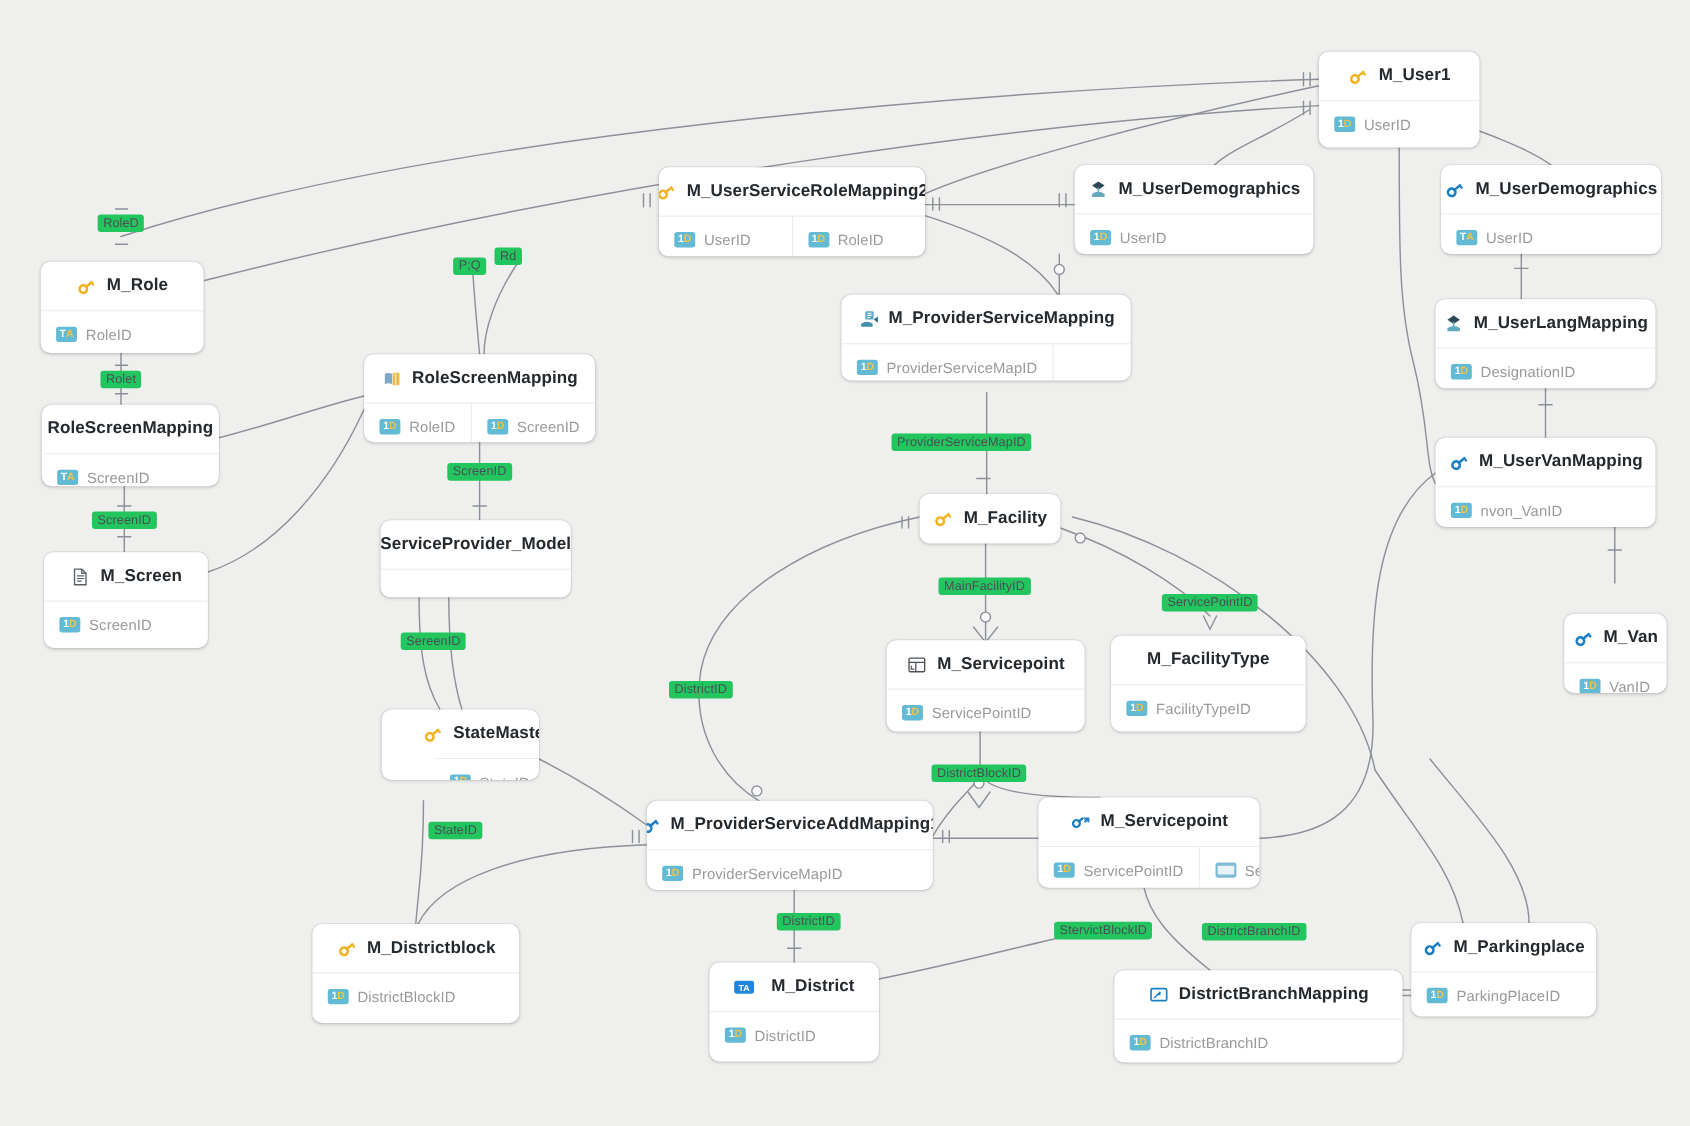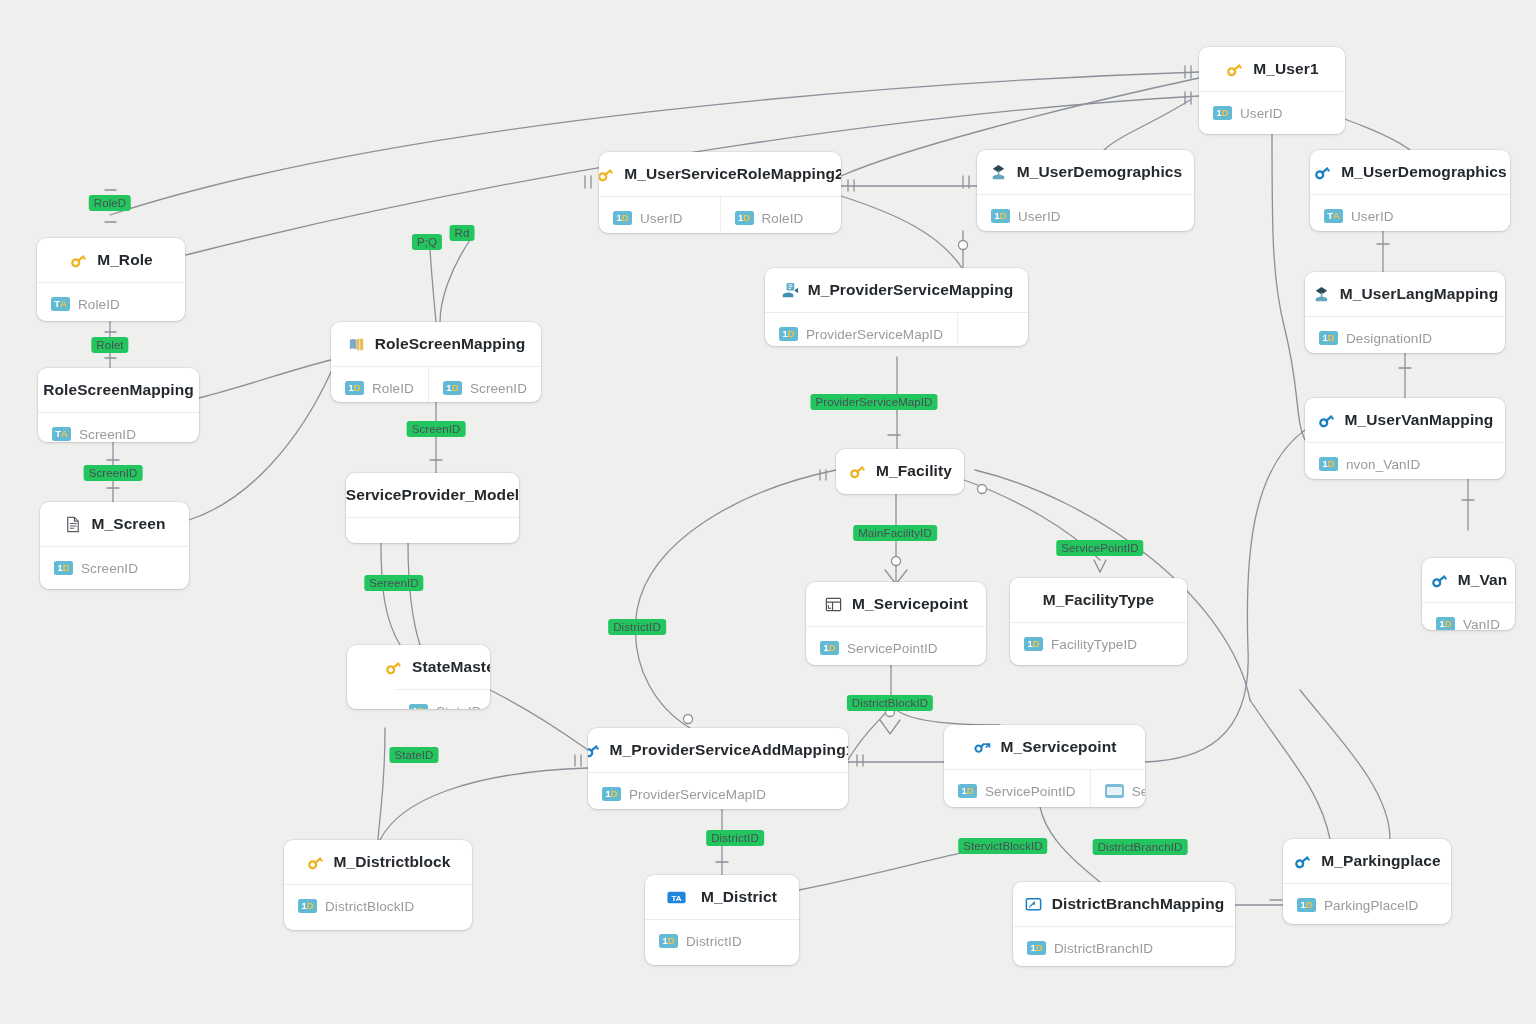--- a/index.html
+++ b/index.html
@@ -605,21 +605,21 @@
           </span>
           <span class="title">M_District</span>
         </div>
         <div class="ent-body">
           <div class="attr">
             <span class="chip chip-num">1<b>D</b></span>
             <span class="aname">DistrictID</span>
           </div>
         </div>
       </div>
-      <div class="entity" style="left: 1013px; top: 882px; width: 222px; height: 84px; text-align: center;">
+      <div class="entity" style="left: 1013px; top: 882px; width: 262px; height: 84px; text-align: center;">
         <div class="ent-head">
           <span class="hicon-wrap">
             <svg class="hicon" viewBox="0 0 20 20">
         <rect x="2.5" y="4" width="15" height="11.5" rx="1.5" fill="#fff" stroke="#1b7fc4" stroke-width="1.6"></rect>
         <path d="M5.5 13 l6 -6" stroke="#1b7fc4" stroke-width="1.4"></path>
         <path d="M11.5 7 l0 3.2 l-3.2 0 z" fill="#1b7fc4"></path>
             </svg>
           </span>
           <span class="title">DistrictBranchMapping</span>
         </div>

